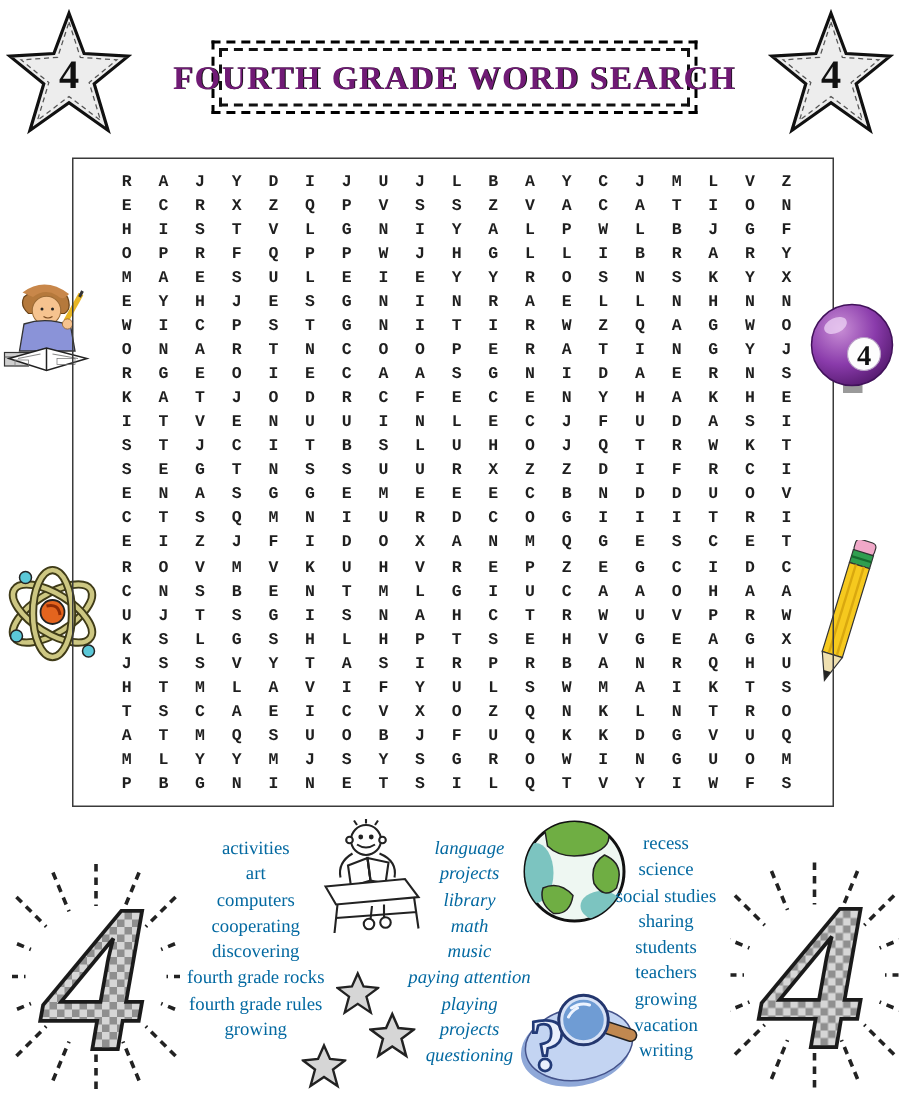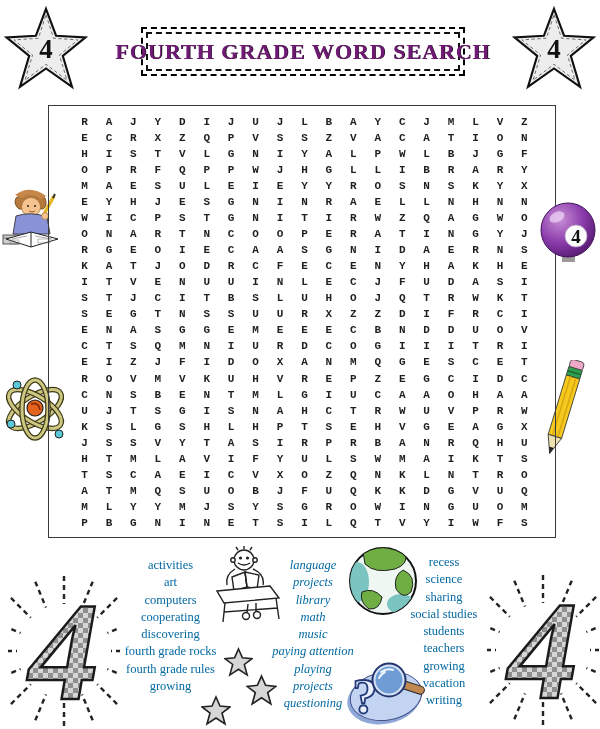--- a/index.html
+++ b/index.html
@@ -781,22 +781,22 @@
     <rect x="59" y="20" width="24" height="8" rx="4" fill="#c08850" stroke="#222" stroke-width="1"></rect>
   </g>
   <circle cx="46" cy="24" r="15" fill="#6f9cd4" stroke="#d7e2f6" stroke-width="3"></circle>
   <circle cx="46" cy="24" r="16.5" fill="none" stroke="#23366e" stroke-width="2"></circle>
   <path d="M38,16 Q44,12 50,14 M36,22 Q38,18 42,16" stroke="#eef4ff" stroke-width="2" fill="none" stroke-linecap="round"></path>
 </svg>
 
 <div class="abs word-col word-col-3">
     <div>recess</div>
     <div>science</div>
+    <div>social studies</div>
     <div>sharing</div>
-    <div>social studies</div>
     <div>students</div>
     <div>teachers</div>
     <div>growing</div>
     <div>vacation</div>
     <div>writing</div>
   </div>
 
 <svg class="abs deco" style="left:487px;top:556px;width:112px;height:173px;" viewBox="0 0 112 171">
   <defs>
     <pattern id="check2" width="10" height="10" patternUnits="userSpaceOnUse">

